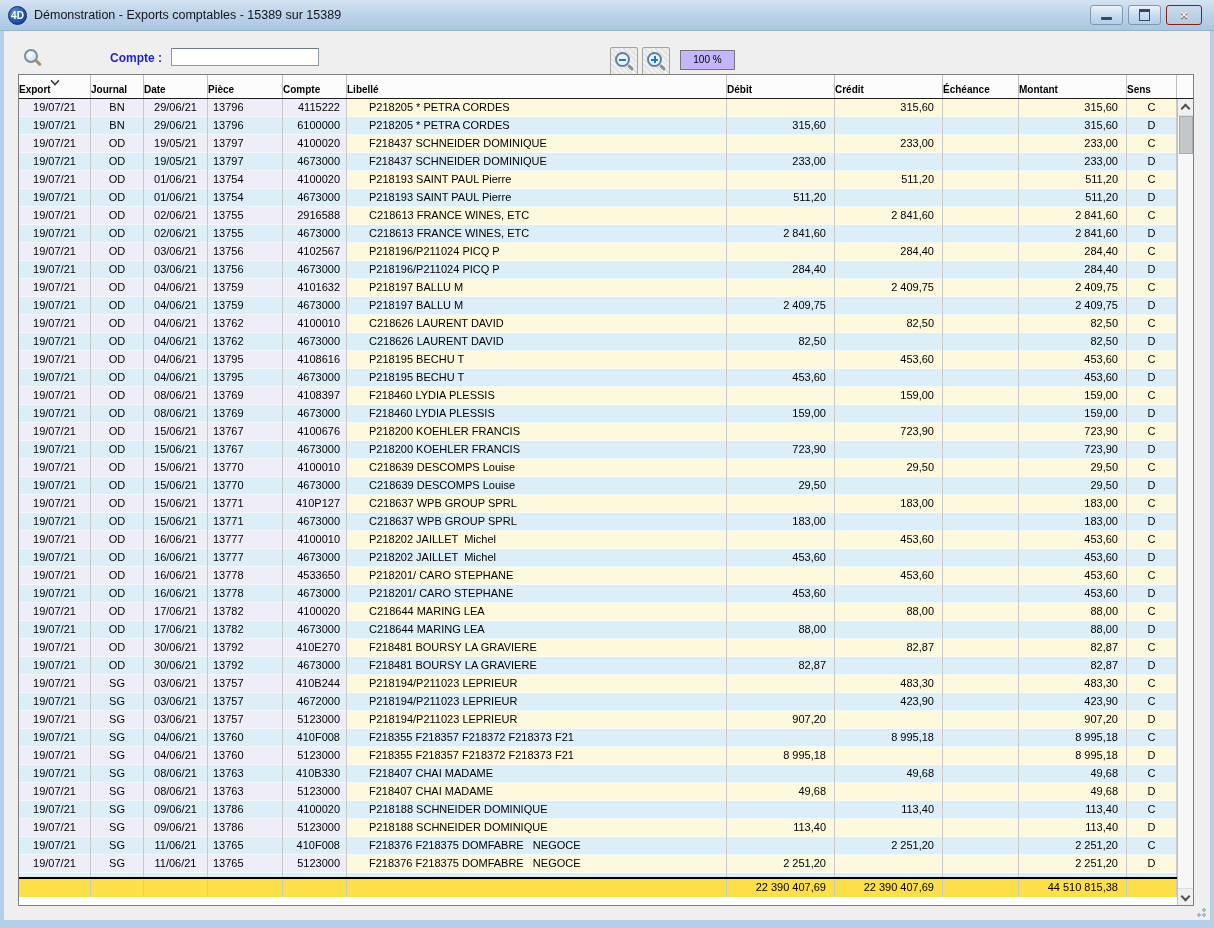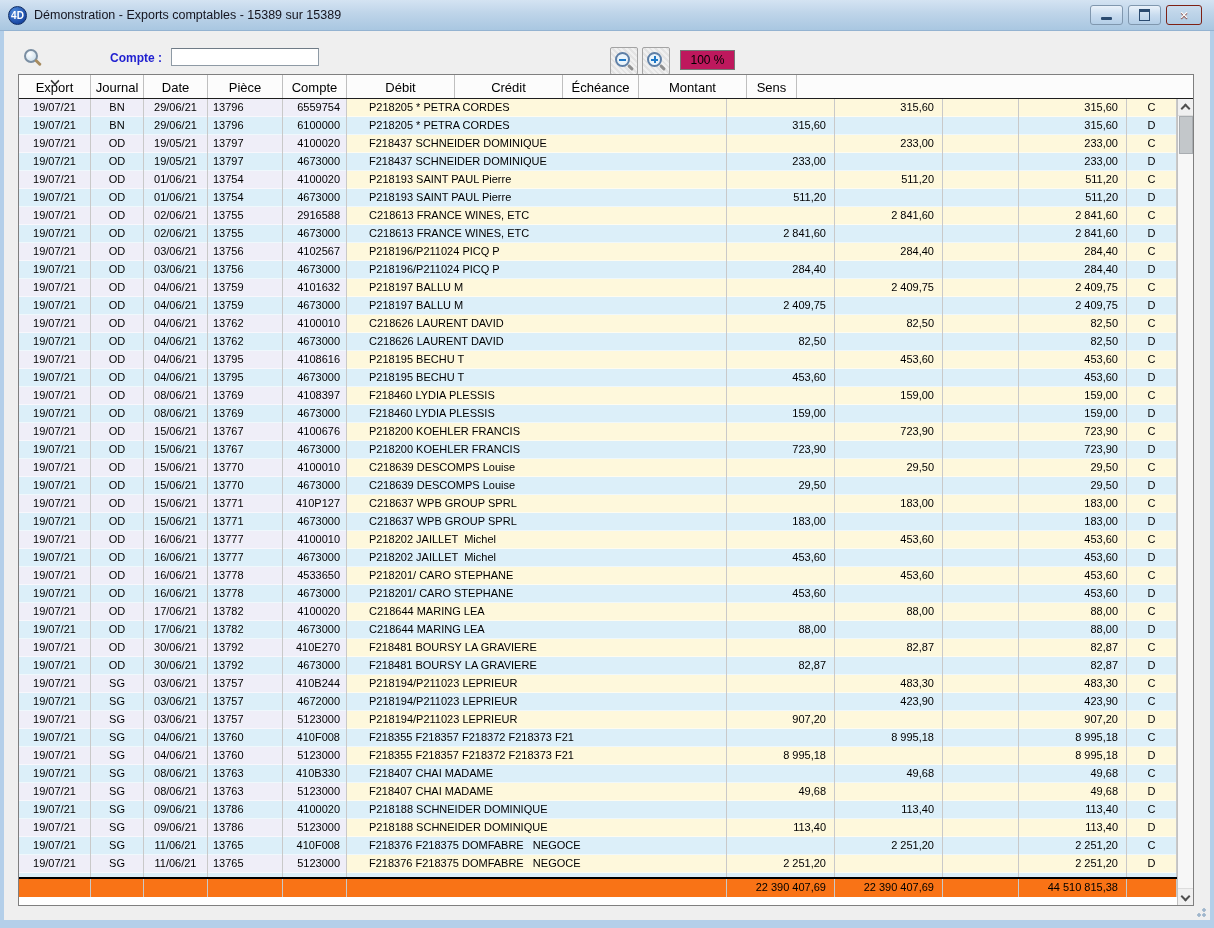--- a/index.html
+++ b/index.html
@@ -38,30 +38,30 @@
   .compte-input{position:absolute;left:167px;top:6px;width:140px;height:16px;border:1px solid #8E9AA5;
       border-top-color:#6F7B86;background:#fff;font-size:12px;padding:0 3px;outline:none;}
   .zoombtn{position:absolute;top:5px;width:26px;height:26px;border:1px solid #A3A3A3;border-radius:2px;
       background:repeating-linear-gradient(45deg,#F0F0F0 0 2px,#E3E3E3 2px 4px);}
   .zoombtn.zo{left:606px;} .zoombtn.zi{left:638px;}
   .mg{position:absolute;left:4px;top:4px;width:11px;height:11px;border:2px solid #5E7FA6;border-radius:50%;background:#EAF4FB;}
   .mg::after{content:"";position:absolute;width:7px;height:3px;background:#8F8F8F;border-radius:2px;
       transform:rotate(45deg);right:-6px;bottom:-4px;}
   .sym-h{position:absolute;left:2px;top:4.5px;width:7px;height:2px;background:#1E78C8;}
   .sym-v{position:absolute;left:4.5px;top:2px;width:2px;height:7px;background:#1E78C8;}
-  .zoomlevel{position:absolute;left:676px;top:8px;width:53px;height:18px;border:1px solid #767676;background:#be185d;
-      font-size:12px;text-align:center;line-height:18px;color:#000;}
+  .zoomlevel{position:absolute;left:676px;top:8px;width:53px;height:18px;border:1px solid #767676;background:#c4b5fd;
+      font-size:10px;text-align:center;line-height:18px;color:#000;}
 
   
   .table{position:absolute;left:14px;top:43px;width:1176px;height:832px;border:1px solid #7F7F7F;
       background:#fff;box-sizing:border-box;}
   .thead{position:relative;display:flex;height:24px;background:#FCFCFC;border-bottom:1px solid #1E1E1E;box-sizing:border-box;}
   .hc{position:relative;box-sizing:border-box;border-right:1px solid #BFBFBF;height:100%;}
   .hc.corner{border-right:none;}
-  .hlabel{position:absolute;bottom:3px;left:0;width:100%;text-align:center;font-weight:normal;font-size:13px;color:#000;white-space:pre;}
+  .hlabel{position:absolute;bottom:3px;left:0;width:100%;font-weight:bold;font-size:10px;color:#000;white-space:pre;}
   .sortchev{position:absolute;top:2px;left:50%;margin-left:-4px;width:6px;height:6px;
       border-left:2px solid #3A3A3A;border-bottom:2px solid #3A3A3A;transform:rotate(-45deg) scale(.8);}
   
   .c0{width:72px;} .c1{width:53px;} .c2{width:64px;} .c3{width:75px;} .c4{width:64px;}
   .c5{width:380px;} .c6{width:108px;} .c7{width:108px;} .c8{width:76px;} .c9{width:108px;} .c10{width:50px;}
   .corner{width:16px;}
 
   .tbody{height:778px;overflow:hidden;position:relative;width:1158px;}
   .row{display:flex;height:18px;}
   .cell{box-sizing:border-box;border-right:1px solid #C9C9C9;height:18px;line-height:17px;font-size:11px;color:#000;
@@ -69,21 +69,21 @@
   .cell.c0,.cell.c1,.cell.c2,.cell.c10{text-align:center;}
   .cell.c3{text-align:left;padding-left:5px;}
   .cell.c4{text-align:right;padding-right:6px;}
   .cell.c5{text-align:left;padding-left:22px;}
   .cell.c6,.cell.c7,.cell.c9{text-align:right;padding-right:8px;}
   .row.odd .cell{background:#FEF8DC;}
   .row.odd .cell.c0,.row.odd .cell.c1,.row.odd .cell.c2,.row.odd .cell.c3,.row.odd .cell.c4{background:#EFEEF8;}
   .row.even .cell{background:#DCEFF9;}
 
   .tfoot{display:flex;height:20px;border-top:2px solid #000;box-sizing:border-box;width:1158px;}
-  .tfoot .cell{background:#f97316;box-shadow:none;}
+  .tfoot .cell{background:#fde047;box-shadow:none;}
 
   
   .vscroll{position:absolute;top:24px;right:0;bottom:0;width:16px;background:#F7F7F7;border-left:1px solid #C2C2C2;box-sizing:border-box;}
   .sbtn{position:absolute;left:0;width:15px;height:16px;background:#F0F0F0;}
   .sbtn.up{top:0;border-bottom:1px solid #DDD;} .sbtn.down{bottom:0;border-top:1px solid #DDD;}
   .chev{position:absolute;left:4px;width:5px;height:5px;border-left:2px solid #4F4F4F;border-bottom:2px solid #4F4F4F;}
   .chev.up{top:6px;transform:rotate(135deg);} .chev.down{top:4px;transform:rotate(-45deg);}
   .sthumb{position:absolute;left:1px;top:17px;width:12px;height:36px;background:#C3C7CA;border:1px solid #A9ADB1;}
 
   .grip{position:absolute;right:2px;bottom:2px;width:12px;height:12px;
@@ -149,20 +149,23 @@
           </div>
         <div class="hc c2">
             <span class="hlabel">Date</span>
           </div>
         <div class="hc c3">
             <span class="hlabel">Pièce</span>
           </div>
         <div class="hc c4">
             <span class="hlabel">Compte</span>
           </div>
+        <div class="hc c5">
+            <span class="hlabel">Libellé</span>
+          </div>
         <div class="hc c6">
             <span class="hlabel">Débit</span>
           </div>
         <div class="hc c7">
             <span class="hlabel">Crédit</span>
           </div>
         <div class="hc c8">
             <span class="hlabel">Échéance</span>
           </div>
         <div class="hc c9">
@@ -173,21 +176,21 @@
           </div>
         <div class="hc corner"></div>
       </div>
 
       <div class="tbody">
           <div class="row odd">
     <div class="cell c0">19/07/21</div>
     <div class="cell c1">BN</div>
     <div class="cell c2">29/06/21</div>
     <div class="cell c3">13796</div>
-    <div class="cell c4">6559754</div>
+    <div class="cell c4">4115222</div>
     <div class="cell c5">P218205 * PETRA CORDES</div>
     <div class="cell c6"></div>
     <div class="cell c7">315,60</div>
     <div class="cell c8"></div>
     <div class="cell c9">315,60</div>
     <div class="cell c10">C</div>
   </div>
           <div class="row even">
     <div class="cell c0">19/07/21</div>
     <div class="cell c1">BN</div>

